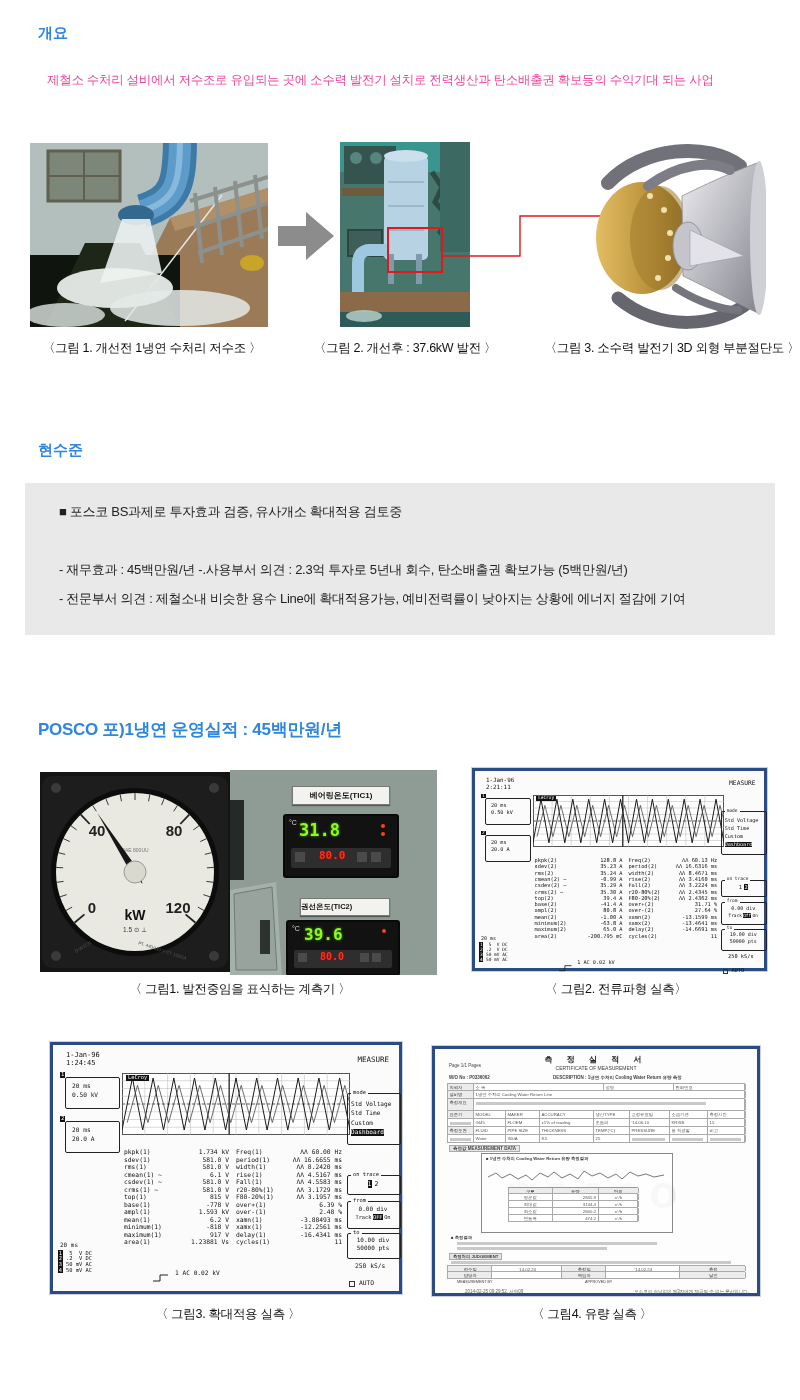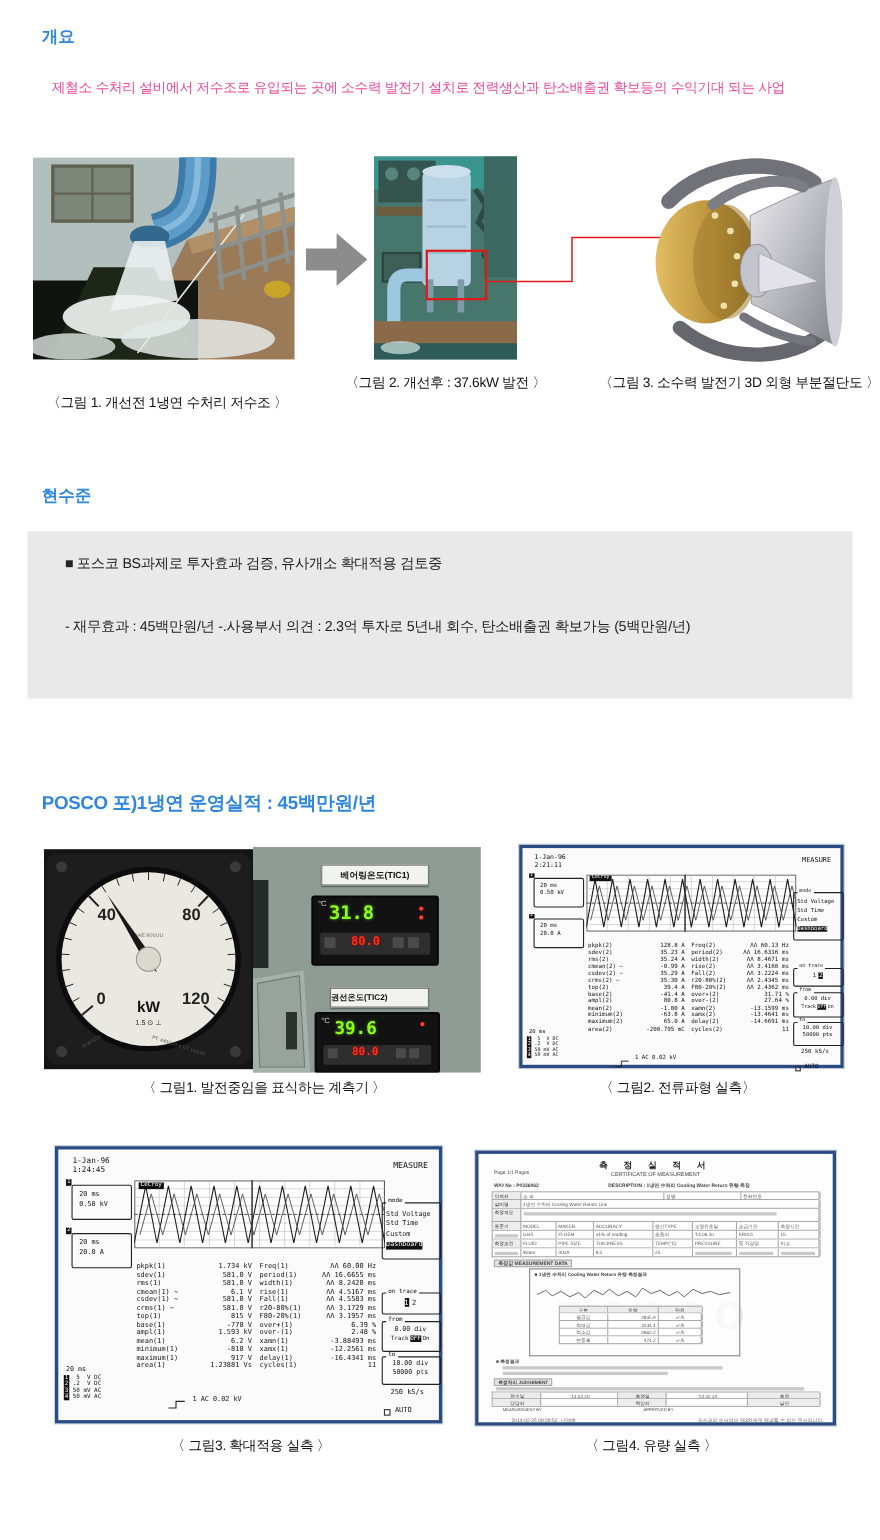--- a/index.html
+++ b/index.html
@@ -124,28 +124,29 @@
       <circle cx="70" cy="140" r="3" fill="#efe0ae"></circle>
       <path d="M94,58 C130,40 160,28 172,24 L172,176 C150,166 120,150 95,138 Z" fill="url(#silv)" stroke="#8a8a90" stroke-width="0.8"></path>
       <ellipse cx="171" cy="100" rx="9" ry="77" fill="#cfcfd6"></ellipse>
       <path d="M60,48 C90,26 122,22 142,32" fill="none" stroke="#7d7d86" stroke-width="10" stroke-linecap="round"></path>
       <ellipse cx="100" cy="108" rx="15" ry="24" fill="#c4c4cc" stroke="#96969e"></ellipse>
       <polygon points="102,92 156,118 102,128" fill="#e2e2e8" stroke="#9a9aa2" stroke-width="0.6"></polygon>
       <path d="M88,150 C110,164 134,172 150,172" fill="none" stroke="#75757e" stroke-width="8" stroke-linecap="round"></path>
     </svg>
   </div>
 
-  <div class="cap" style="left:152px;top:358px;text-align:center;">〈그림 1. 개선전 1냉연 수처리 저수조 〉</div>
+  <div class="cap" style="left:152px;top:340px;text-align:center;">〈그림 1. 개선전 1냉연 수처리 저수조 〉</div>
   <div class="cap" style="left:405px;top:340px;">〈그림 2. 개선후 : 37.6kW 발전  〉</div>
   <div class="cap" style="left:672px;top:340px;">〈그림 3. 소수력 발전기 3D 외형 부분절단도 〉</div>
 
   <div class="abs h-blue" style="left:38px;top:441px;font-size:15px;">현수준</div>
   <div class="abs graybox" id="graybox" style="left:25px;top:483px;width:750px;height:152px;">
       <div class="abs " style="left: 34px; top: 20px; font-size: 13px; white-space: nowrap; color: rgb(34, 34, 34); letter-spacing: -0.3px;">■ 포스코 BS과제로 투자효과 검증, 유사개소 확대적용 검토중</div>
       <div class="abs " style="left: 34px; top: 78px; font-size: 13px; white-space: nowrap; color: rgb(34, 34, 34); letter-spacing: -0.3px;">- 재무효과 : 45백만원/년  -.사용부서 의견 : 2.3억 투자로 5년내 회수, 탄소배출권 확보가능 (5백만원/년)</div>
+      <div class="abs " style="left: 34px; top: 107px; font-size: 13px; white-space: nowrap; color: rgb(34, 34, 34); letter-spacing: -0.3px;">- 전문부서 의견 : 제철소내 비슷한 용수 Line에 확대적용가능, 예비전력률이 낮아지는 상황에 에너지 절감에 기여</div>
     </div>
 
   <div class="abs h-blue" style="left:38px;top:718px;font-size:17px;letter-spacing:-0.3px;">POSCO 포)1냉연 운영실적 : 45백만원/년</div>
 
   <div class="photo" style="left:40px;top:772px;width:190px;height:200px;background:#141414;">
     <svg width="190" height="200" viewBox="0 0 190 200">
       <rect x="2" y="4" width="186" height="192" rx="10" fill="#1d1d1d"></rect>
       <circle cx="16" cy="16" r="5" fill="#3a3a3a"></circle>
         <circle cx="174" cy="16" r="5" fill="#3a3a3a"></circle>
       <circle cx="16" cy="184" r="5" fill="#3a3a3a"></circle>

